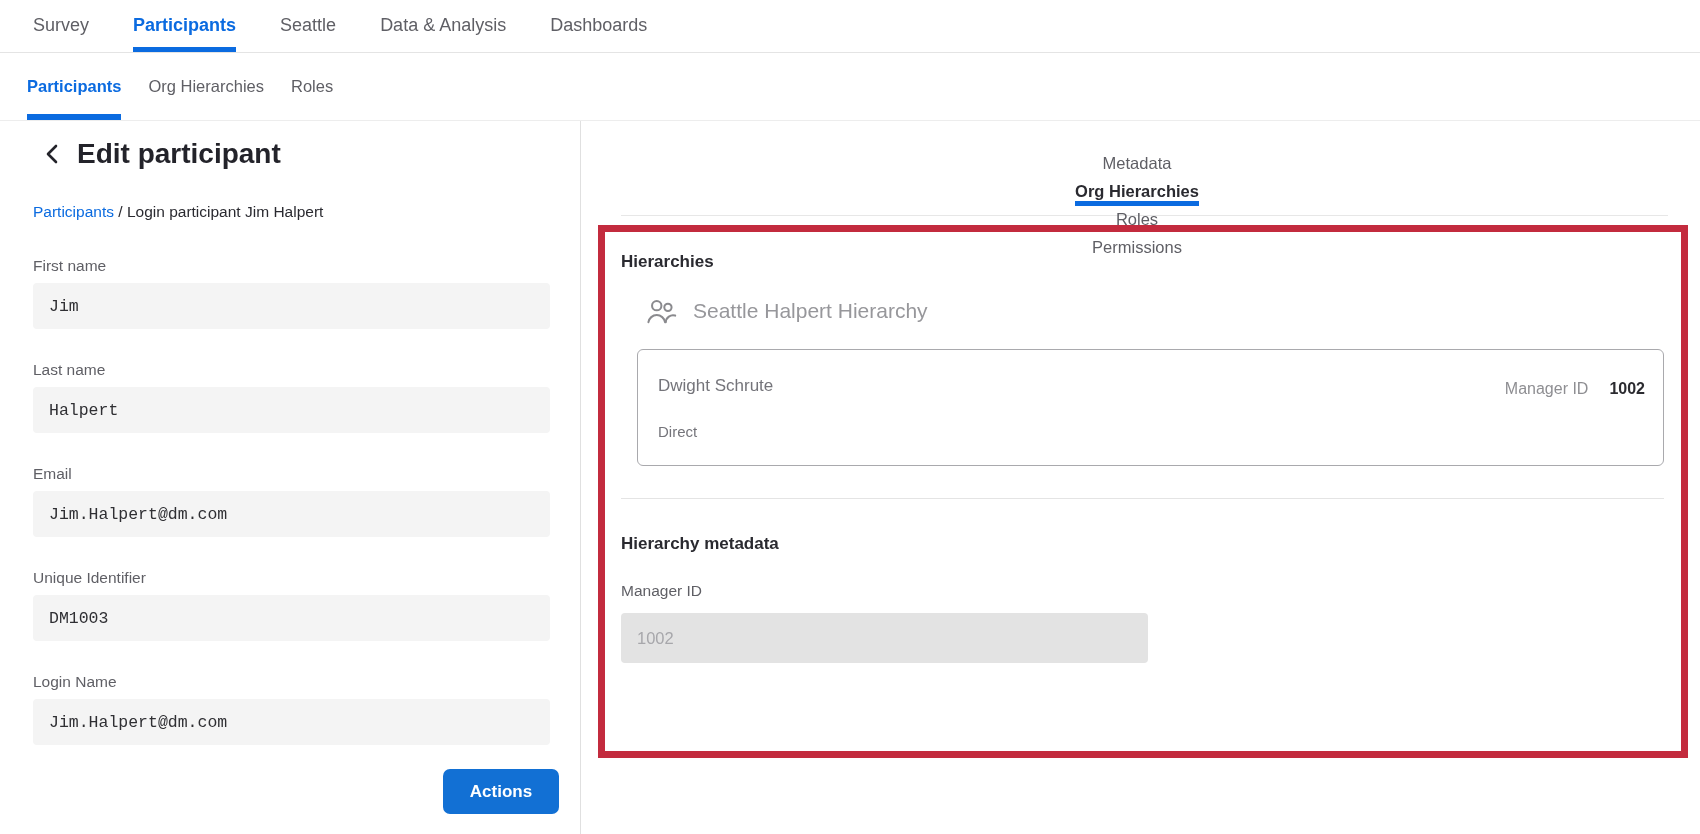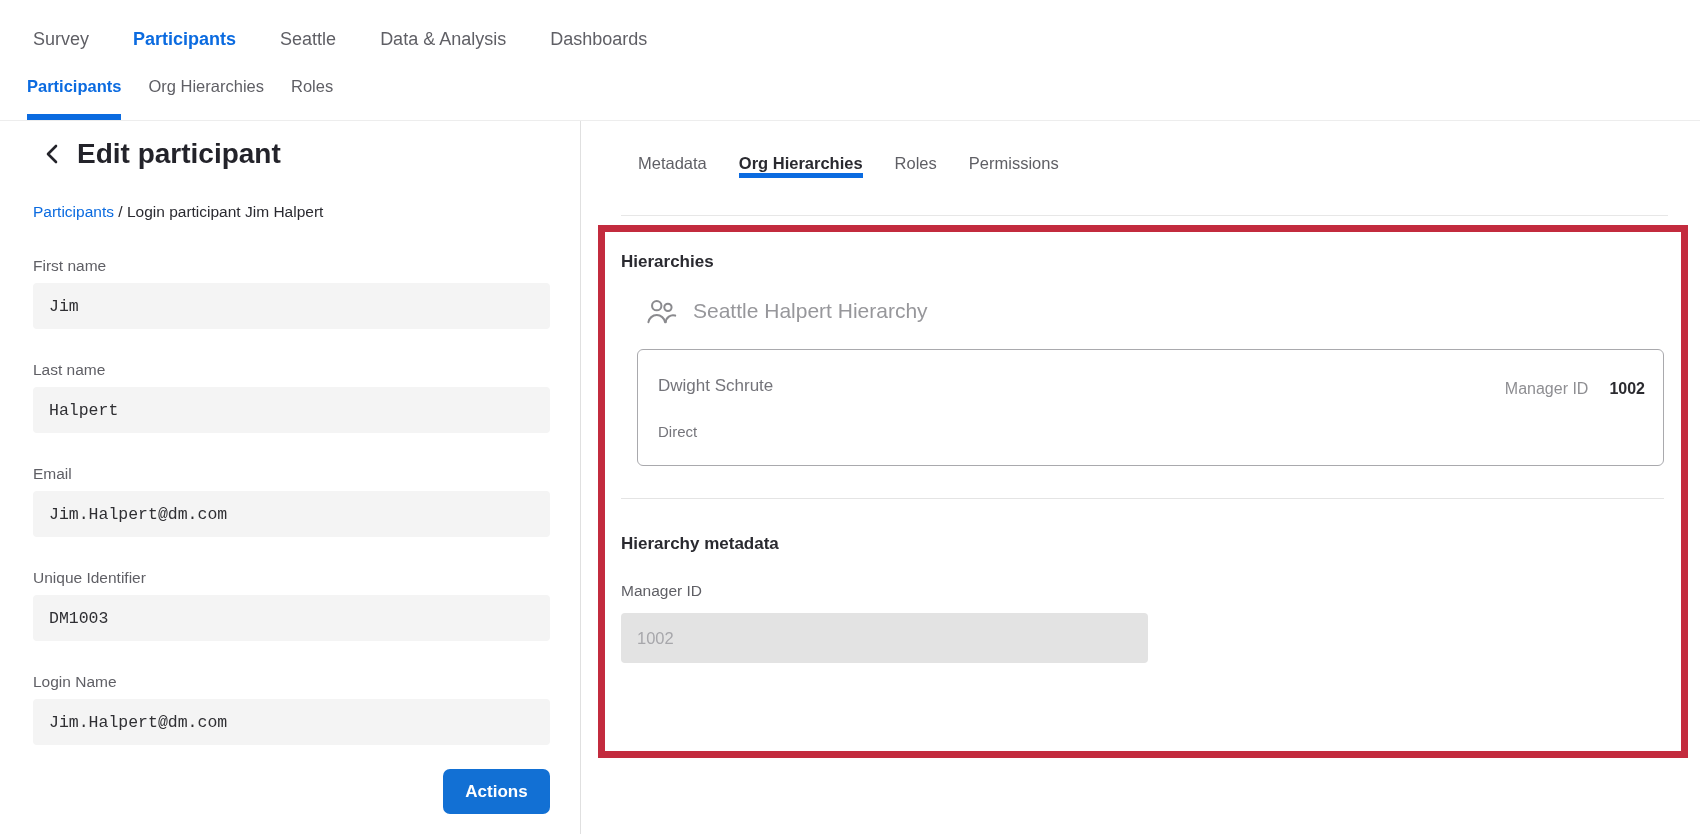--- a/index.html
+++ b/index.html
@@ -3,21 +3,21 @@
 <meta charset="utf-8">
 <style>
   * { margin:0; padding:0; box-sizing:border-box; }
   html,body { background:#fff; }
   body { font-family:"Liberation Sans", sans-serif; }
   .page { position:relative; width:1700px; height:834px; background:#fff; overflow:hidden; }
 
   
   .topnav { position:absolute; left:0; top:0; width:1700px; height:53px;
             border-bottom:1px solid #e4e4e4; display:flex; align-items:stretch;
-            padding-left:33px; background:#fff;margin-top:14px; }
+            padding-left:33px; background:#fff; }
   .topnav .nav-item { display:flex; align-items:center; margin-right:44px;
             font-size:18px; color:#5f5f65; cursor:pointer;
             border-bottom:5px solid transparent; padding-top:4px; }
   .topnav .nav-item.active { color:#0b6be0; font-weight:bold; border-bottom-color:#0b6be0; }
 
   
   .subnav { position:absolute; left:0; top:53px; width:1700px; height:68px;
             border-bottom:1px solid #ededed; display:flex; align-items:stretch;
             padding-left:27px; background:#fff; }
   .subnav .nav-item { display:flex; align-items:center; margin-right:27px;
@@ -36,27 +36,27 @@
   .breadcrumb { position:absolute; left:33px; top:202px; font-size:15.5px; line-height:20px; white-space:nowrap; }
   .breadcrumb a { color:#0b6be0; font-weight:500; text-decoration:none; cursor:pointer; }
   .breadcrumb .sep, .breadcrumb .current { color:#2a2a30; font-weight:500; }
 
   .form { position:absolute; left:33px; top:257px; width:517px; }
   .field { margin-bottom:32px; }
   .field label { display:block; font-size:15.5px; line-height:18px; color:#5f5f65; margin-bottom:8px; }
   .field input { width:100%; height:46px; background:#f4f4f4; border:0; border-radius:4px;
                  padding:0 16px; font-family:Liberation Mono, monospace; font-size:16.5px; color:#2f2f33; }
 
-  .actions-btn { position:absolute; left:443px; top:769px; width:107px; height:45px;
+  .actions-btn { position:absolute; left:443px; top:769px; width:116px; height:45px;
                  background:#1270d4; border:0; border-radius:7px; color:#fff;
                  font-family:"Liberation Sans",sans-serif; font-size:17px; font-weight:600; cursor:pointer; }
 
   
   .tabs-row { position:absolute; left:621px; top:150px; width:1047px; height:66px;
-              border-bottom:1px solid #e7e7e7; display:flex; align-items:flex-start; padding-left:17px; }
+              border-bottom:1px solid #e7e7e7; display:flex; align-items:center; padding-left:17px;flex-direction:column; }
   .tabs-row .tab { display:flex; align-items:center; margin-right:32px; font-size:16.5px;
               color:#5f5f65; cursor:pointer; border-bottom:5px solid transparent; padding-top:4px; }
   .tabs-row .tab.active { color:#2a2a30; font-weight:bold; border-bottom-color:#0b6be0; }
 
   
   .annotation-box { position:absolute; left:598px; top:225px; width:1090px; height:533px;
                     border:7px solid #c32b3e; pointer-events:none; }
 
   
   .section-title { position:absolute; font-size:17px; font-weight:600; color:#2a2a30; line-height:22px; }

